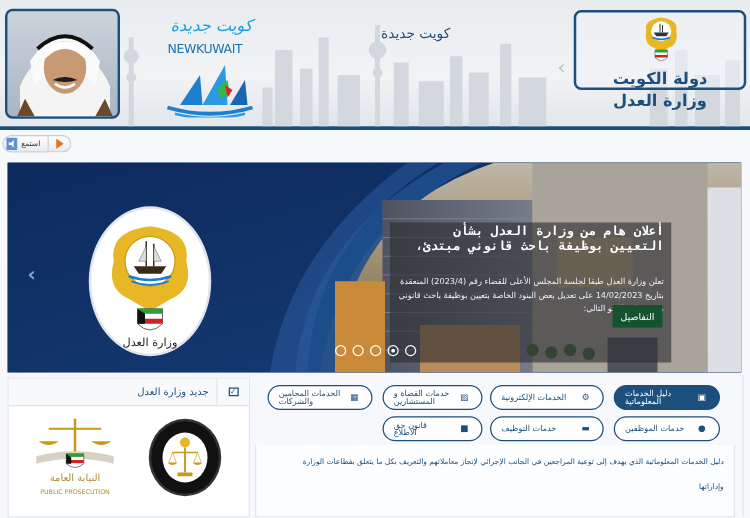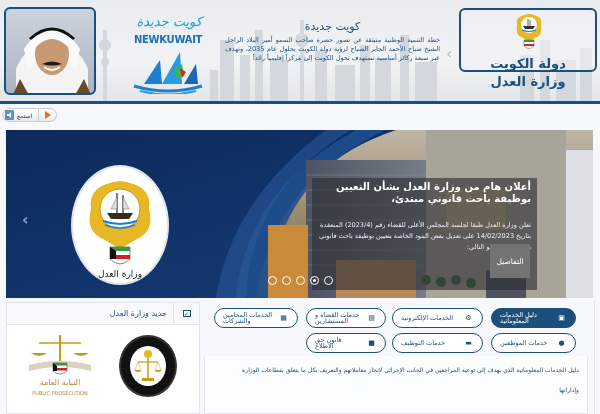--- a/index.html
+++ b/index.html
@@ -17,21 +17,21 @@
   .skyline { position: absolute; left: 0; top: 0; width: 600px; height: 104px; }
   .amir-photo {
     position: absolute; left: 4px; top: 7px; width: 92px; height: 88px;
     border: 2px solid #1c4f7c; border-radius: 6px; overflow: hidden;
     background: linear-gradient(#cbd3dc, #aab5c2);
   }
   .newkuwait {
     position: absolute; left: 128px; top: 10px; width: 80px; height: 86px;
   }
   .nk-ar { position: absolute; right: 6px; top: 4px; font-size: 13px; color: #1aa3d8; direction: rtl; font-style: italic; }
-  .nk-en { position: absolute; left: 6px; top: 24px; font-size: 10px; font-weight: bold; color: #1a6fb5; letter-spacing: -0.3px; }
+  .nk-en { position: absolute; left: 6px; top: 24px; font-size: 10px; font-weight: normal; color: #1a6fb5; letter-spacing: -0.3px; }
   .nk-boat { position: absolute; left: 2px; top: 40px; width: 76px; height: 44px; }
 
   .news-box {
     position: absolute; left: 225px; top: 20px; width: 215px; height: 70px;
     direction: rtl; text-align: center;
   }
   .news-title { font-size: 11px; color: #1c4f7c; margin-bottom: 3px; }
   .news-text { font-size: 6.5px; line-height: 9px; color: #1c4f7c; text-align: justify; direction: rtl; }
   .news-arrow { position: absolute; left: 446px; top: 44px; color: #b8bfc8; font-size: 16px; }
 
@@ -72,25 +72,25 @@
     position: absolute; left: 65px; top: 35px; width: 98px; height: 120px;
     background: #fff; border-radius: 50%; border: 2px solid #e0e4ea;
   }
   .slider-prev {
     position: absolute; left: 16px; top: 80px; color: #8aa6c9; font-size: 16px; font-weight: bold;
   }
   .caption {
     position: absolute; left: 312px; top: 178px; width: 225px; height: 112px;
     background: rgba(45,45,50,0.62); direction: rtl; padding: 3px 6px;
   }
-  .caption-title { font-size: 10px; line-height: 12px; color: #fff; font-weight: bold; text-align: right; }
+  .caption-title { font-size: 10px; line-height: 12px; color: #fff; font-weight: bold; text-align: right; font-family: Liberation Mono, monospace; }
   .caption-body { font-size: 6.5px; line-height: 11px; color: #eef; margin-top: 15px; text-align: right; }
   .details-btn {
-    position: absolute; left: 490px; top: 244px; width: 40px; height: 34px;
-    background: #737373; color: #fff; font-size: 7.5px; display: flex; align-items: center; justify-content: center; direction: rtl;
+    position: absolute; left: 490px; top: 244px; width: 40px; height: 18px;
+    background: #14532d; color: #fff; font-size: 7.5px; display: flex; align-items: center; justify-content: center; direction: rtl;
   }
   .dots { position: absolute; left: 268px; top: 276px; display: flex; gap: 5px; }
   .dot { width: 9px; height: 9px; border-radius: 50%; border: 1.5px solid #fff; display: flex; align-items: center; justify-content: center; }
   .dot.active::after { content: ""; width: 3.5px; height: 3.5px; border-radius: 50%; background: #fff; }
 
   
   .new-panel {
     position: absolute; left: 6px; top: 302px; width: 194px; height: 112px;
     background: #fff; border: 1px solid #e2e6eb;
   }
@@ -177,21 +177,20 @@
       <polygon points="44,20 52,14 54,26 46,28" fill="#3bb54a"></polygon>
       <polygon points="50,18 56,22 52,28" fill="#d62a2a"></polygon>
       <polygon points="54,34 66,14 68,34" fill="#1a66b0"></polygon>
       <path d="M4 36 Q38 46 72 36" stroke="#1e7fd0" stroke-width="3" fill="none"></path>
       <path d="M10 41 Q38 48 66 41" stroke="#2a9be0" stroke-width="2" fill="none"></path>
     </svg>
   </div>
 
   <div class="news-box">
     <div class="news-title">كويت جديدة</div>
-    <div class="news-text">خطة التنمية الوطنية منبثقة عن تصور حضرة صاحب السمو أمير البلاد الراحل الشيخ صباح الأحمد الجابر الصباح لرؤية دولة الكويت بحلول عام 2035، وتهدف عبر سبعة ركائز أساسية تستهدف تحول الكويت إلى مركزاً إقليمياً رائداً</div>
   </div>
   <span class="news-arrow">‹</span>
 
   <div class="ministry-box">
     <svg class="ministry-emblem" viewBox="0 0 32 40">
       <path d="M4 12 Q2 24 10 26 L16 30 L22 26 Q30 24 28 12 Q30 4 16 2 Q2 4 4 12 Z" fill="#e7b726"></path>
       <circle cx="16" cy="13" r="8" fill="#fff"></circle>
       <path d="M10 14 L22 14 L20 17 L12 17 Z" fill="#333"></path>
       <path d="M15 7 L15 14 M17 8 L17 14" stroke="#333" stroke-width="0.8"></path>
       <path d="M9 18 Q16 21 23 18" stroke="#1a7fd0" stroke-width="1.2" fill="none"></path>

